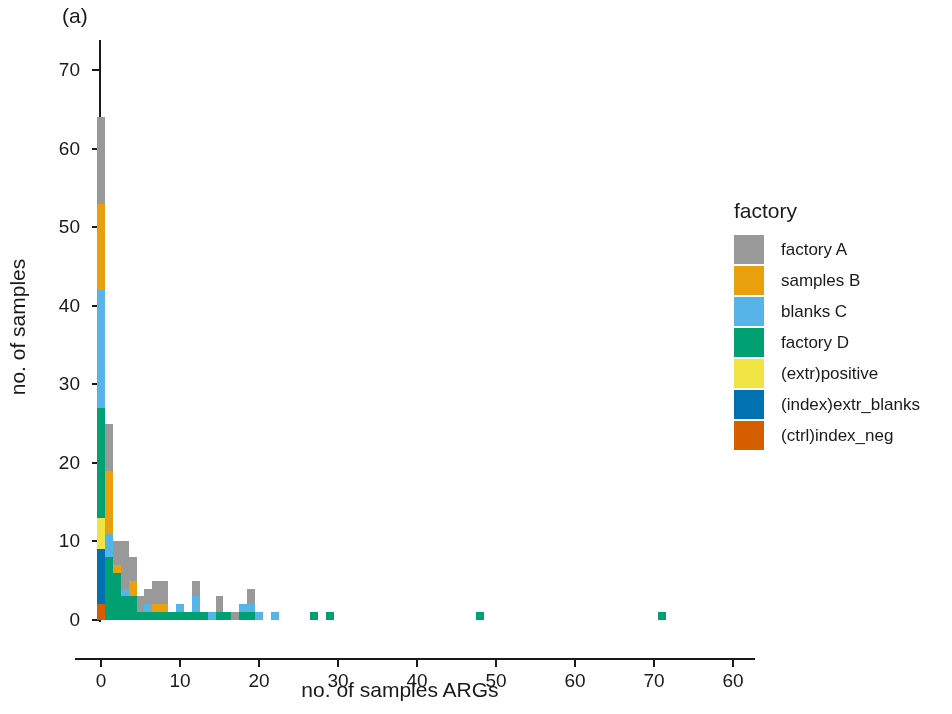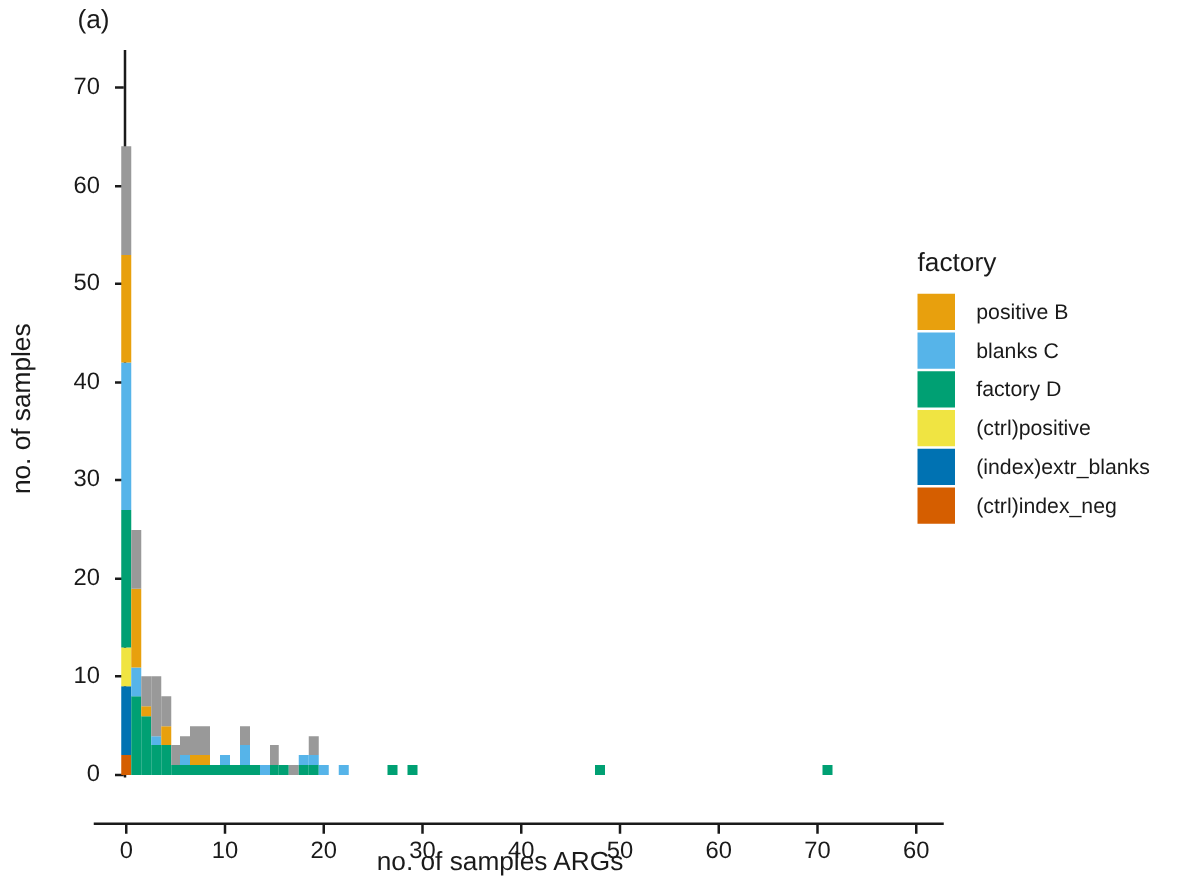--- a/index.html
+++ b/index.html
@@ -282,34 +282,38 @@
       <div class="bar-seg" title="factory D: 1" style="left: 556.95px; width: 7.9px; height: 7.857px; bottom: 0px; background: rgb(0, 160, 115);"></div>
     </div>
 
   <div class="axis-title-x">no. of samples ARGs</div>
   <div class="axis-title-y">no. of samples</div>
 
   <div class="legend">
     <div class="legend-title">factory</div>
     <div id="legend-items">
         <div class="legend-item">
+          <div class="legend-swatch" style="background: rgb(153, 153, 153);"></div>
+          <div class="legend-label">factory A</div>
+        </div>
+        <div class="legend-item">
           <div class="legend-swatch" style="background: rgb(232, 160, 13);"></div>
-          <div class="legend-label">positive B</div>
+          <div class="legend-label">samples B</div>
         </div>
         <div class="legend-item">
           <div class="legend-swatch" style="background: rgb(86, 180, 233);"></div>
           <div class="legend-label">blanks C</div>
         </div>
         <div class="legend-item">
           <div class="legend-swatch" style="background: rgb(0, 160, 115);"></div>
           <div class="legend-label">factory D</div>
         </div>
         <div class="legend-item">
           <div class="legend-swatch" style="background: rgb(240, 228, 66);"></div>
-          <div class="legend-label">(ctrl)positive</div>
+          <div class="legend-label">(extr)positive</div>
         </div>
         <div class="legend-item">
           <div class="legend-swatch" style="background: rgb(0, 114, 178);"></div>
           <div class="legend-label">(index)extr_blanks</div>
         </div>
         <div class="legend-item">
           <div class="legend-swatch" style="background: rgb(213, 94, 0);"></div>
           <div class="legend-label">(ctrl)index_neg</div>
         </div>
       </div>

